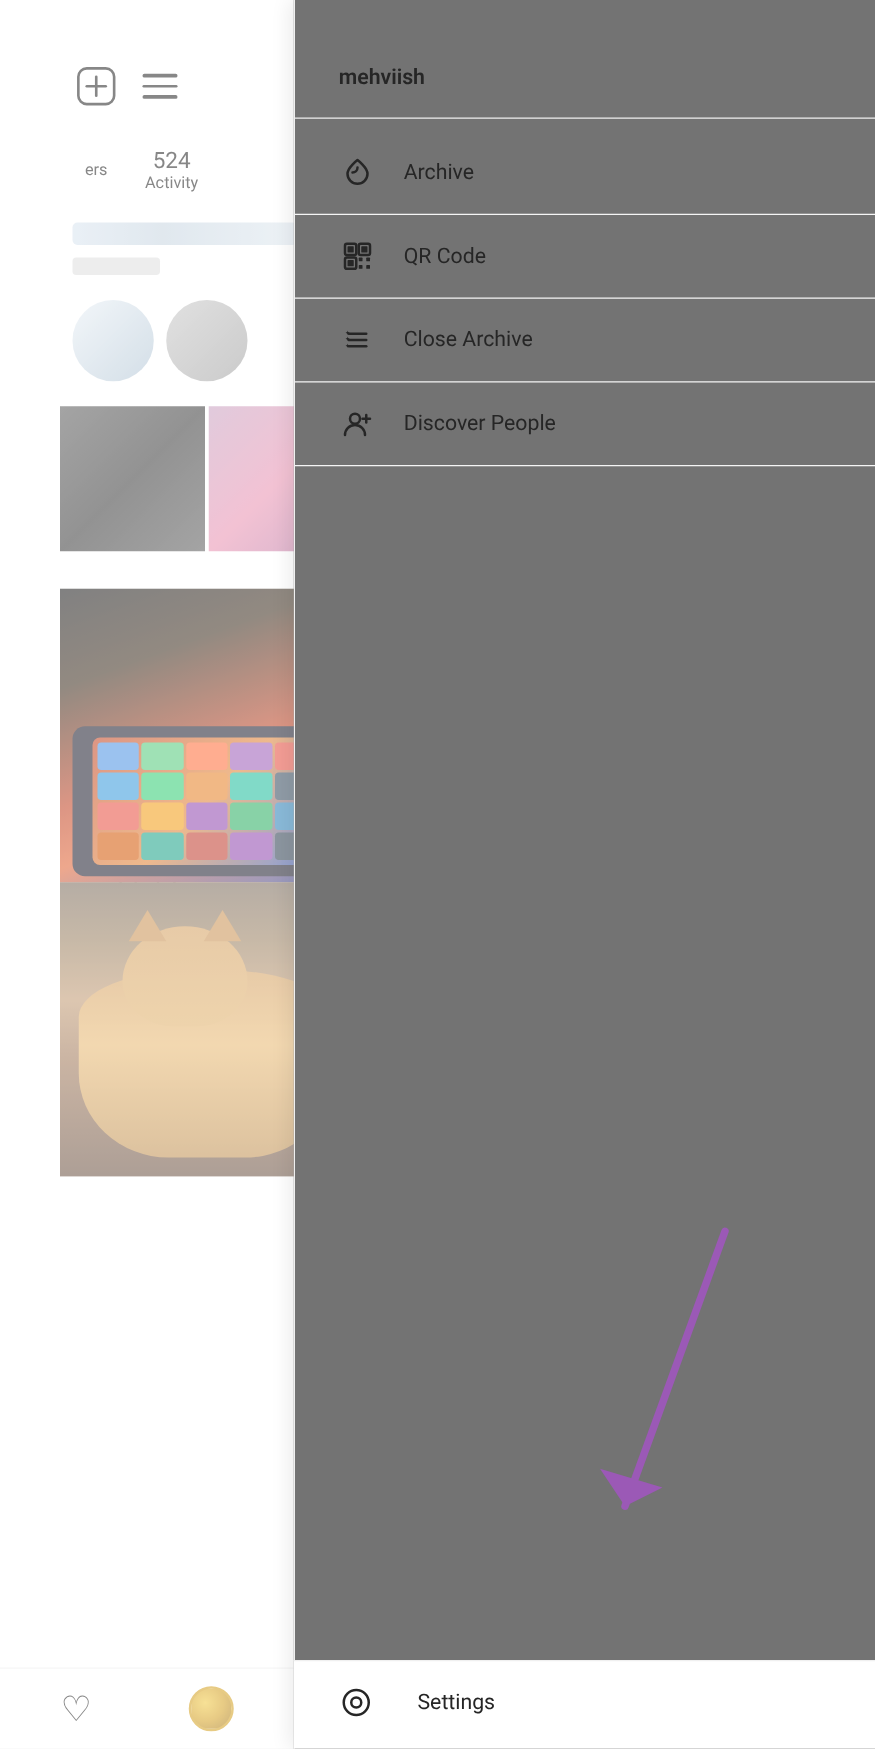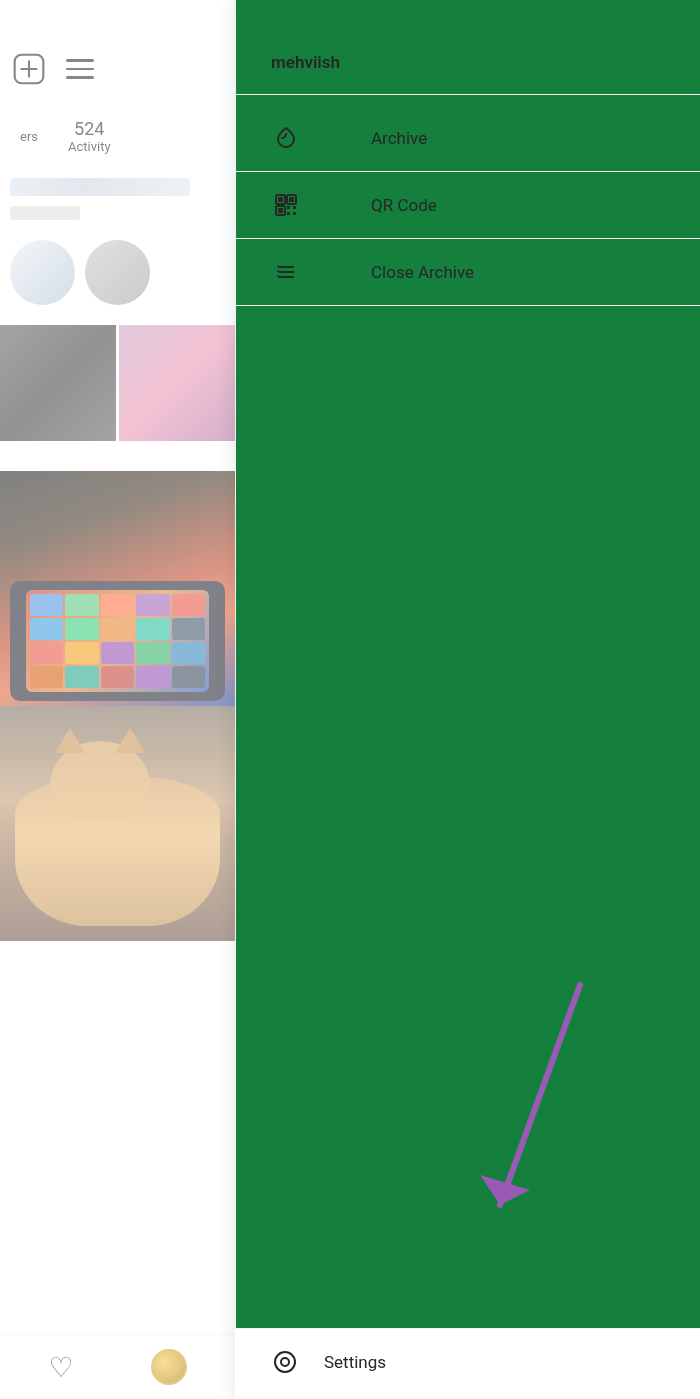--- a/index.html
+++ b/index.html
@@ -15,20 +15,21 @@
 
     
     .left-panel {
       position: absolute;
       left: 0;
       top: 0;
       width: 235px;
       height: 100%;
       background: #fff;
       z-index: 1;
+      padding-left: 48px;
     }
 
     .top-icons {
       display: flex;
       align-items: center;
       padding: 50px 20px 20px 10px;
       gap: 18px;
     }
 
     .icon-new-post {
@@ -208,21 +209,21 @@
       border: 2px solid #d4a020;
     }
 
     
     .right-panel {
       position: absolute;
       right: 0;
       top: 0;
       width: 465px;
       height: 100%;
-      background: #15803d;
+      background: #737373;
       border-left: 1px solid #f0f0f0;
       z-index: 10;
       box-shadow: -4px 0 15px rgba(0,0,0,0.08);
     }
 
     .menu-username {
       padding: 52px 30px 22px 35px;
       font-size: 17px;
       font-weight: 600;
       color: #262626;
@@ -253,39 +254,38 @@
 
     .menu-icon svg {
       width: 26px;
       height: 26px;
     }
 
     .menu-label {
       font-size: 17px;
       color: #262626;
       font-weight: 400;
-      margin-left: 48px;
     }
 
     .menu-item.highlighted .menu-label {
       font-weight: 500;
     }
 
     
     .settings-area {
       position: absolute;
       bottom: 0;
       right: 0;
       width: 465px;
       background: #fff;
       padding: 18px 30px 22px 35px;
       border-top: 1px solid #f0f0f0;
       display: flex;
       align-items: center;
-      gap: 24px;
+      gap: 34px;
       cursor: pointer;
     }
 
     .settings-icon {
       width: 30px;
       height: 30px;
       display: flex;
       align-items: center;
       justify-content: center;
     }
@@ -464,20 +464,31 @@
           <line x1="6" y1="13" x2="20" y2="13" stroke="#262626" stroke-width="2" stroke-linecap="round"></line>
           <line x1="6" y1="18" x2="20" y2="18" stroke="#262626" stroke-width="2" stroke-linecap="round"></line>
           <text x="3" y="9" font-size="5" fill="#262626">✦</text>
           <text x="3" y="14" font-size="5" fill="#262626">✦</text>
           <text x="3" y="19" font-size="5" fill="#262626">✦</text>
         </svg>
       </div>
       <span class="menu-label">Close Archive</span>
     </div>
 
+    <div class="menu-item">
+      <div class="menu-icon">
+        <svg viewBox="0 0 26 26" fill="none" xmlns="http://www.w3.org/2000/svg">
+          <circle cx="11" cy="9" r="4" stroke="#262626" stroke-width="2"></circle>
+          <path d="M3 22c0-4.4 3.6-8 8-8s8 3.6 8 8" stroke="#262626" stroke-width="2" stroke-linecap="round"></path>
+          <line x1="20" y1="6" x2="20" y2="12" stroke="#262626" stroke-width="2" stroke-linecap="round"></line>
+          <line x1="17" y1="9" x2="23" y2="9" stroke="#262626" stroke-width="2" stroke-linecap="round"></line>
+        </svg>
+      </div>
+      <span class="menu-label">Discover People</span>
+    </div>
 
   </div>
 
   <div class="settings-area">
     <div class="settings-icon">
       <svg viewBox="0 0 26 26" fill="none" xmlns="http://www.w3.org/2000/svg" width="26" height="26">
         <circle cx="13" cy="13" r="10" stroke="#262626" stroke-width="2"></circle>
         <circle cx="13" cy="13" r="4" stroke="#262626" stroke-width="2"></circle>
       </svg>
     </div>

